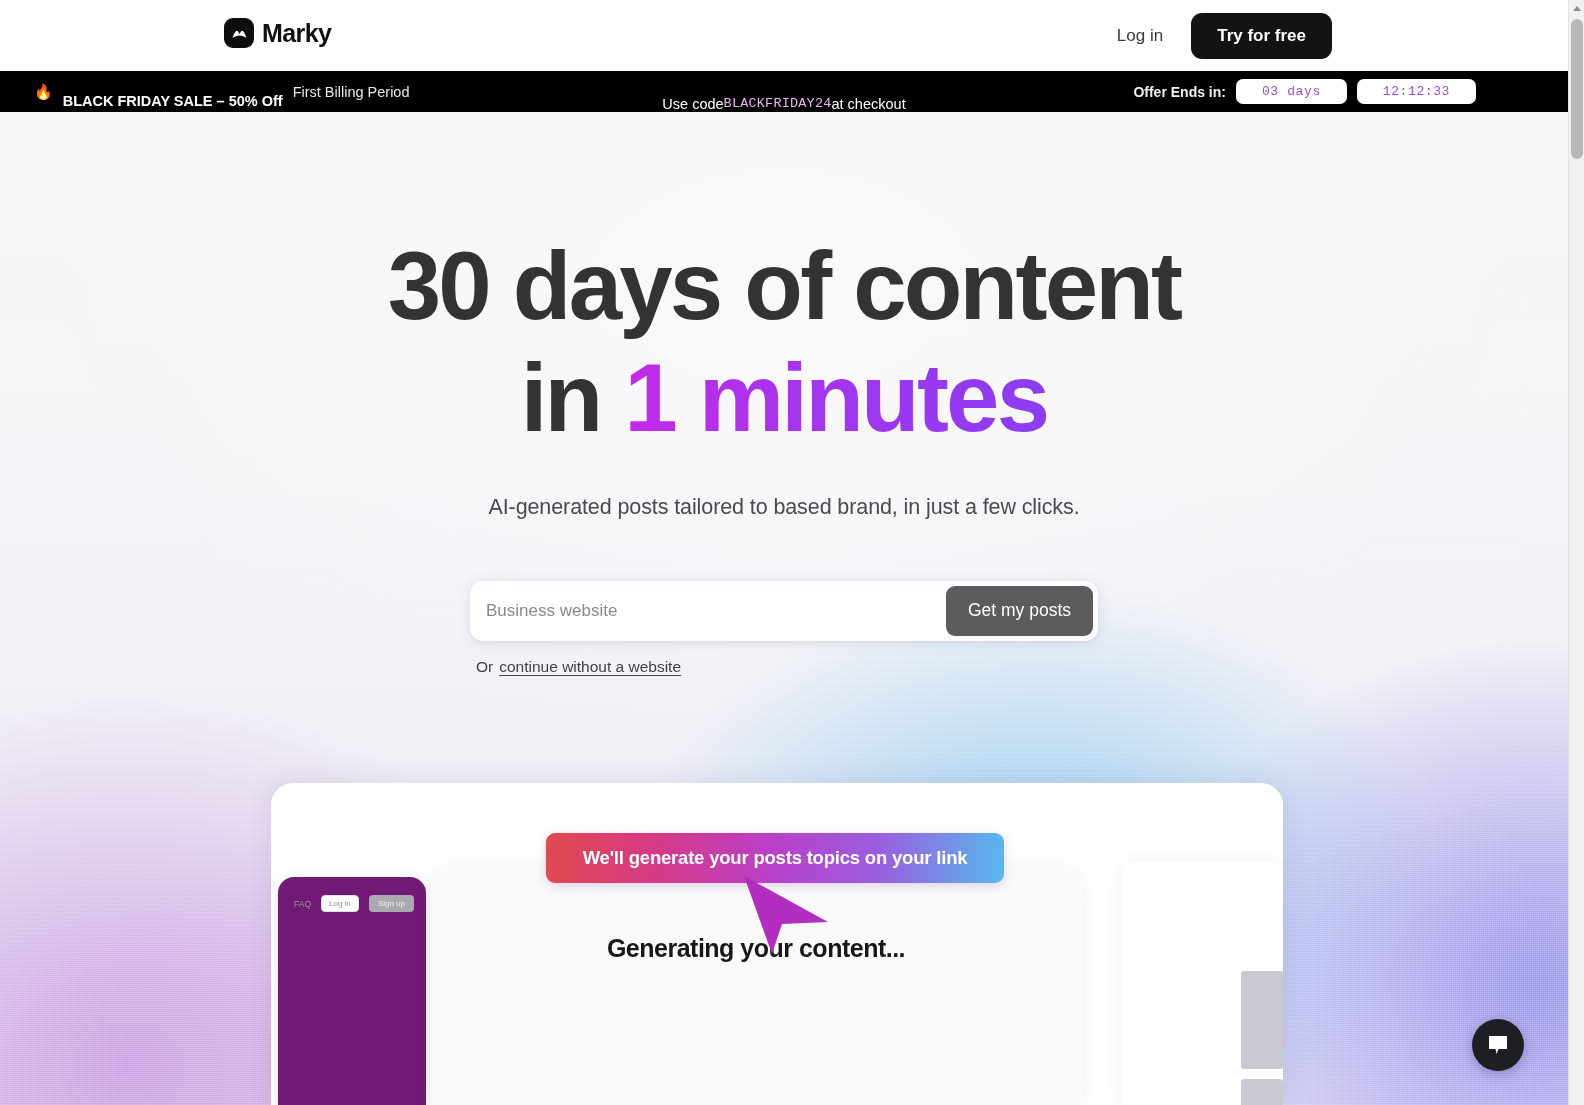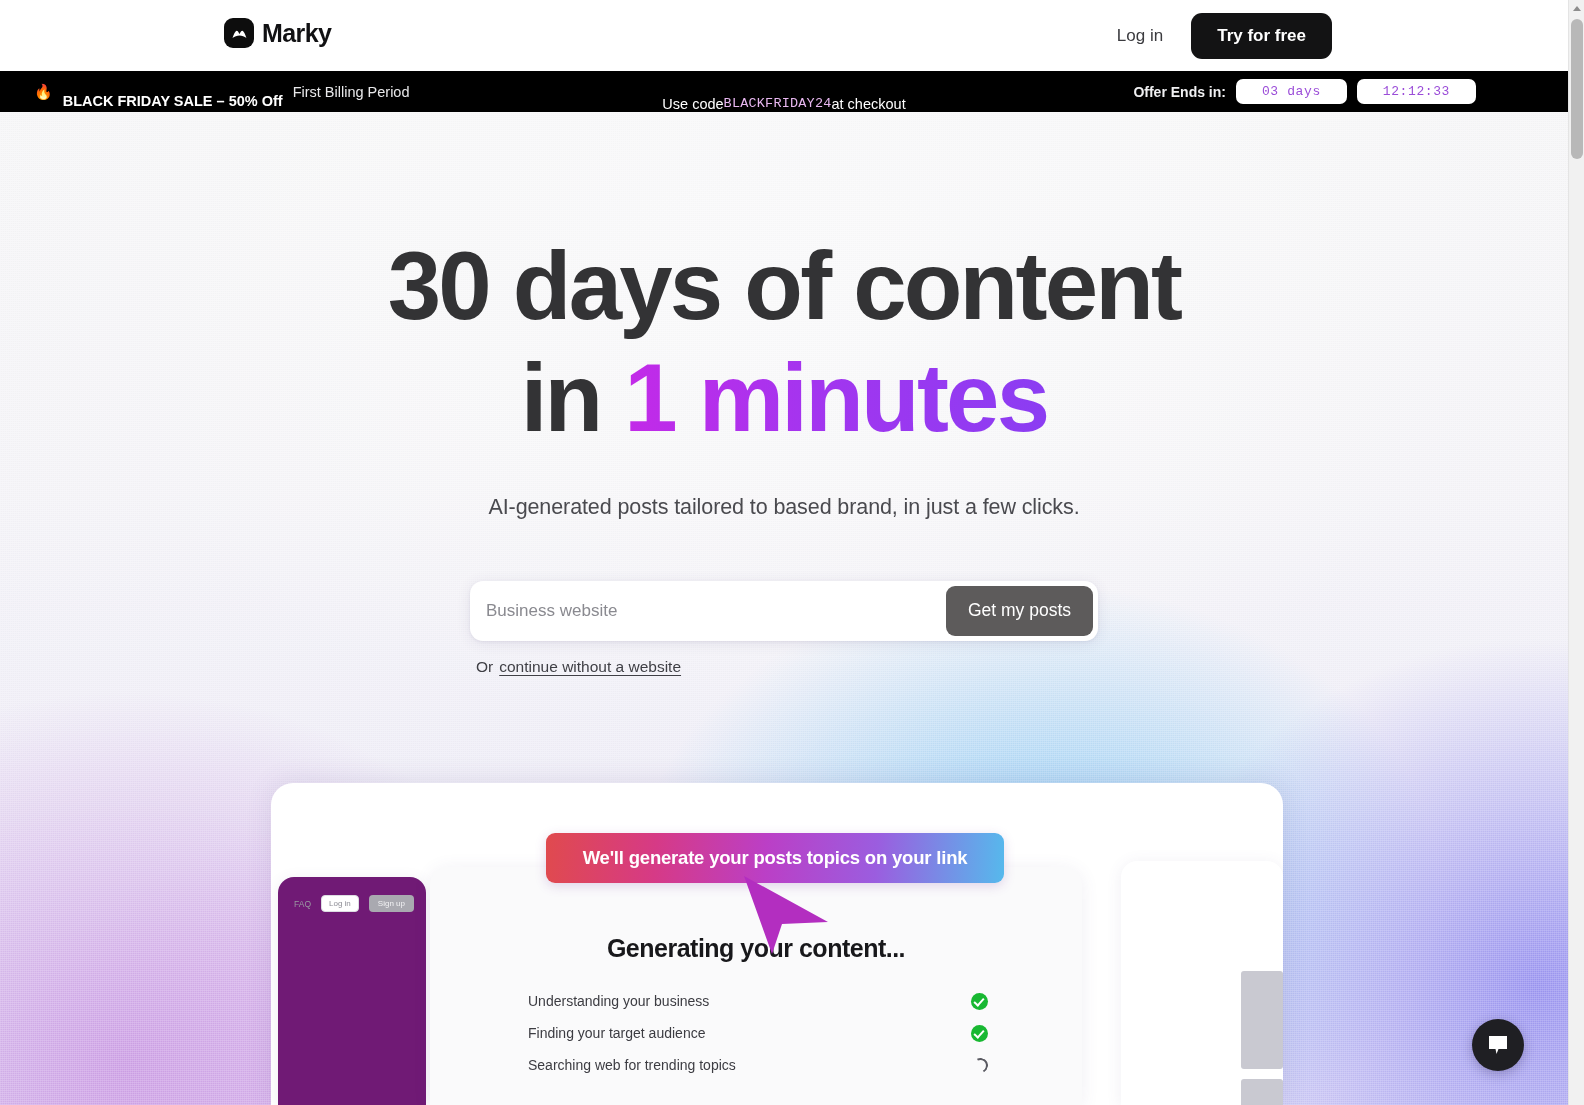--- a/index.html
+++ b/index.html
@@ -566,38 +566,20 @@
     <div class="mini-browser">
       <div class="mini-row">
         <span class="mini-faq">FAQ</span>
         <span class="mini-login">Log in</span>
         <span class="mini-signup">Sign up</span>
       </div>
     </div>
 
     <div class="center-panel">
       <div class="gen-title">Generating your content...</div>
-      <div class="steps">
-
-        <div class="step">
-          <span>Understanding your business</span>
-          <span class="check"></span>
-        </div>
-
-        <div class="step">
-          <span>Finding your target audience</span>
-          <span class="check"></span>
-        </div>
-
-        <div class="step">
-          <span>Searching web for trending topics</span>
-          <span class="spinner"></span>
-        </div>
-
-      </div>
     </div>
 
     <div class="right-panel">
       <div class="rp-block rp-b1"></div>
       <div class="rp-block rp-b2"></div>
     </div>
 
   </div>
 
   <div class="callout">We'll generate your posts topics on your link</div>

